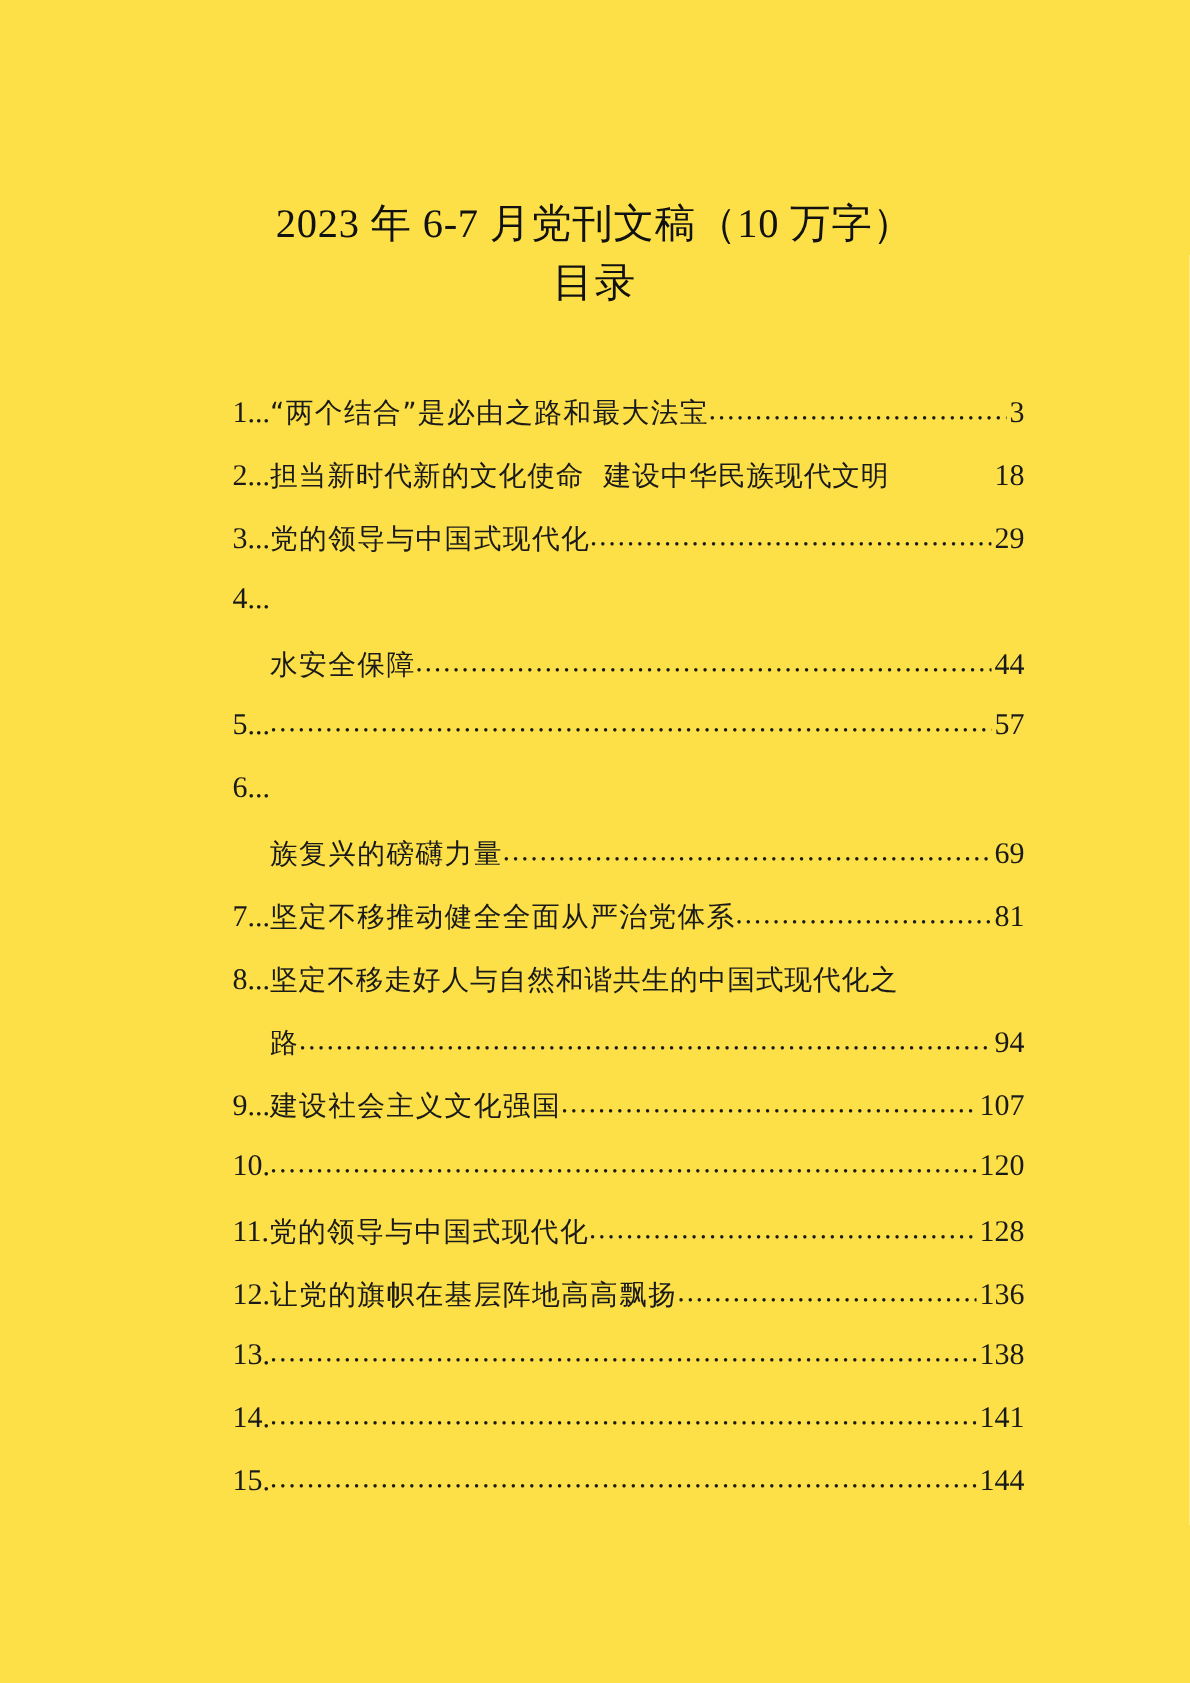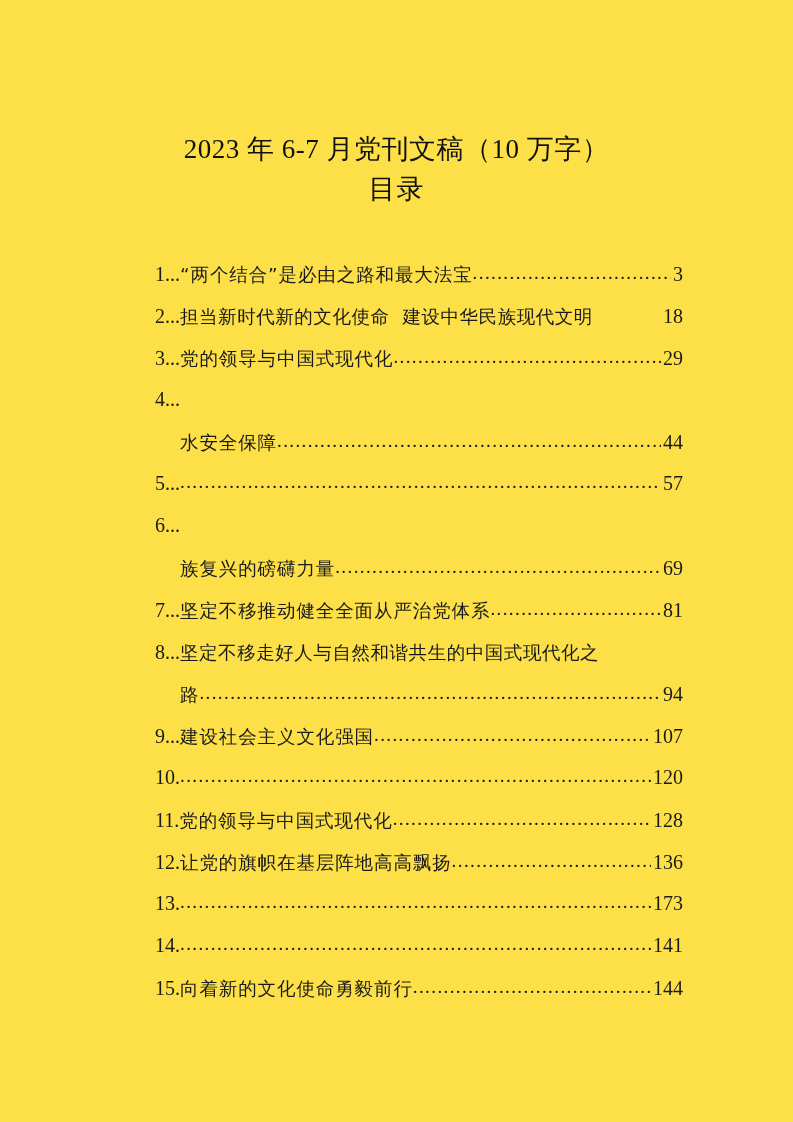--- a/index.html
+++ b/index.html
@@ -241,33 +241,32 @@
           <span class="toc-num">12.</span>
           <span class="toc-text">让党的旗帜在基层阵地高高飘扬</span>
           <span class="toc-leader">.........................................................................................</span>
           <span class="toc-page">136</span>
         </div>
       </div>
       <div class="toc-entry">
         <div class="toc-line">
           <span class="toc-num">13.</span>
           <span class="toc-leader">.........................................................................................</span>
-          <span class="toc-page">173</span>
+          <span class="toc-page">138</span>
         </div>
       </div>
       <div class="toc-entry">
         <div class="toc-line">
           <span class="toc-num">14.</span>
           <span class="toc-leader">.........................................................................................</span>
           <span class="toc-page">141</span>
         </div>
       </div>
       <div class="toc-entry">
         <div class="toc-line">
           <span class="toc-num">15.</span>
-          <span class="toc-text">向着新的文化使命勇毅前行</span>
           <span class="toc-leader">.........................................................................................</span>
           <span class="toc-page">144</span>
         </div>
       </div>
     </div>
 
 </div>
 
 </body></html>

